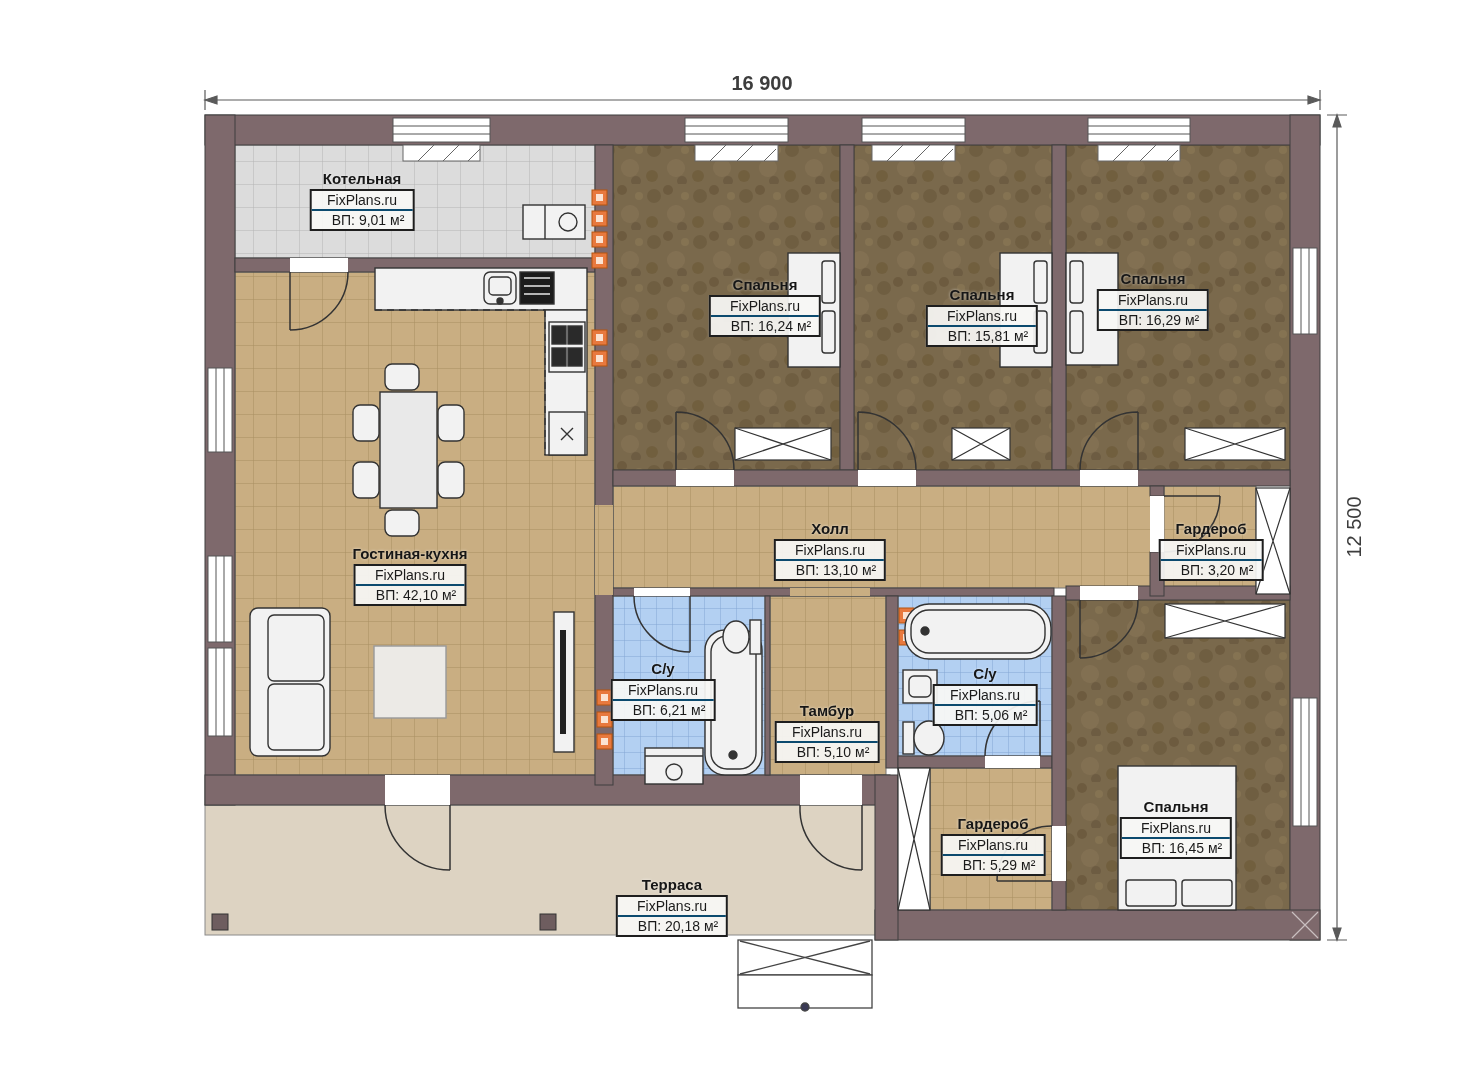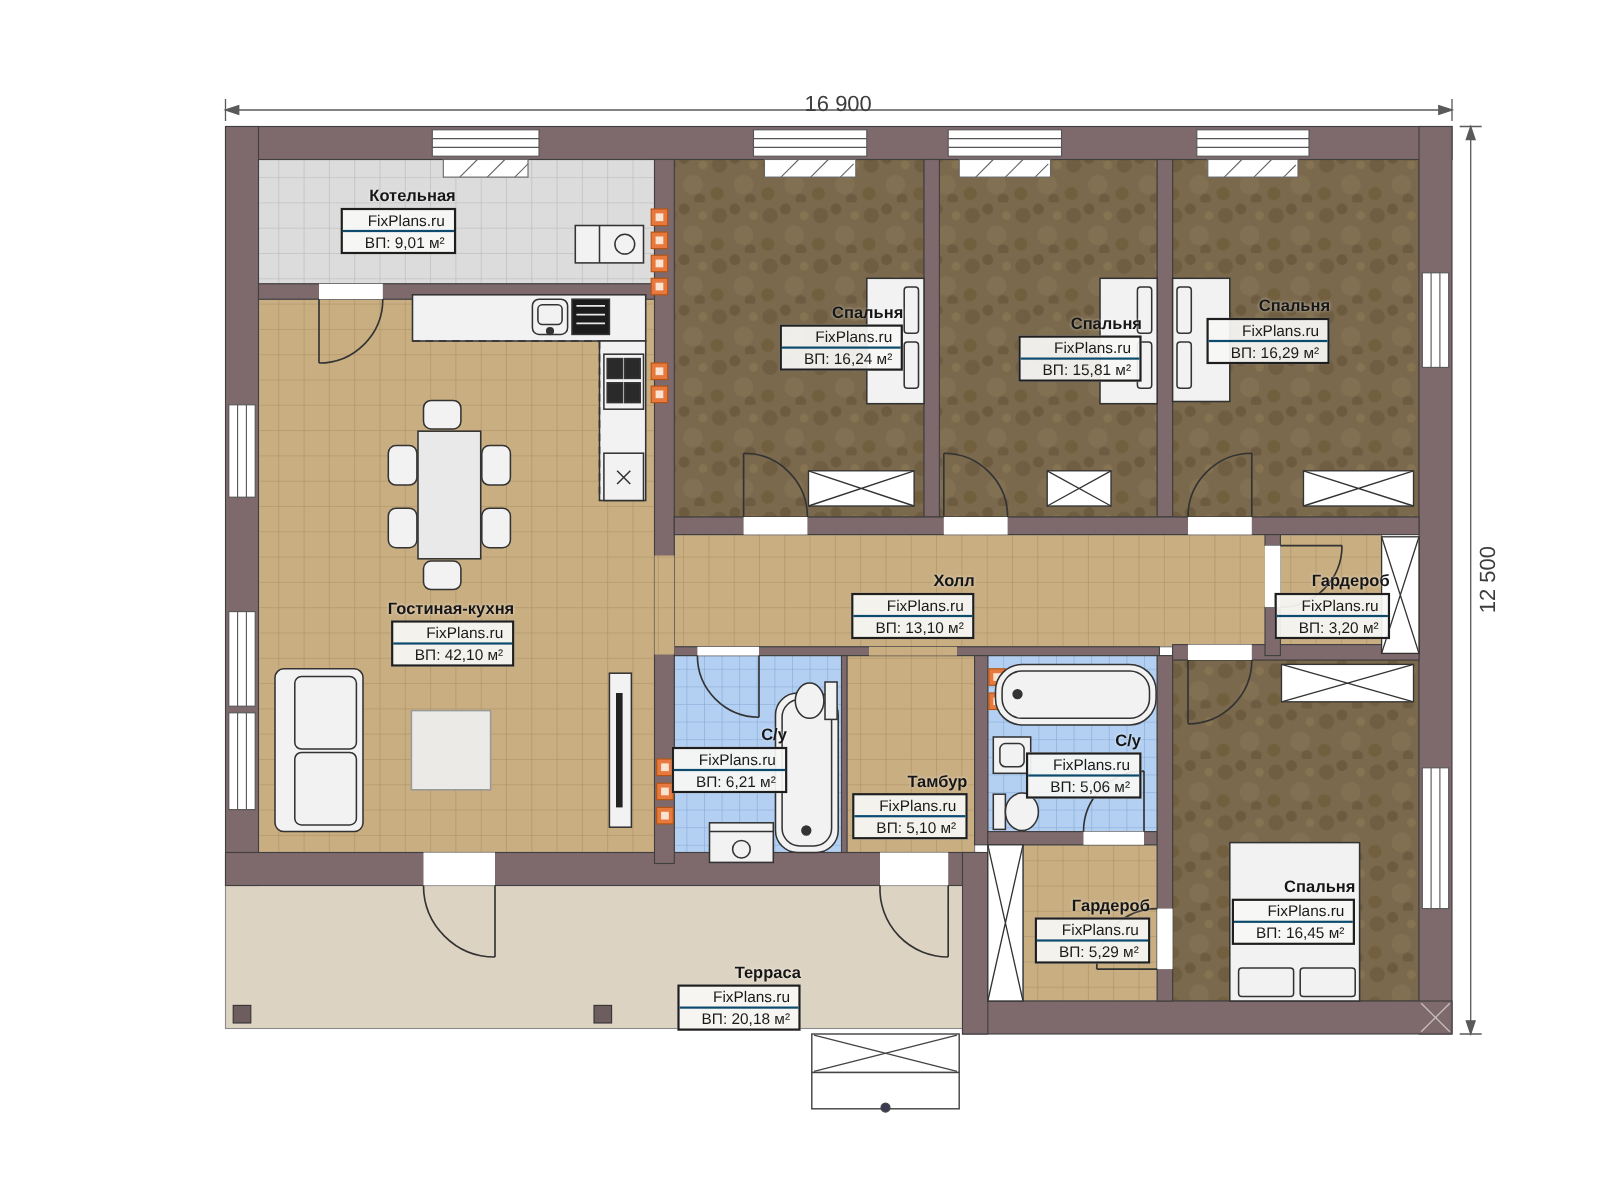--- a/index.html
+++ b/index.html
@@ -1,28 +1,28 @@
 <!DOCTYPE html>
 <html><head>
 <meta charset="utf-8">
 <style>
   html,body{margin:0;padding:0;background:#ffffff;}
   .stage{
     position:relative;width:1473px;height:1080px;background:#ffffff;overflow:hidden;
     font-family:"Liberation Sans",sans-serif;color:#1a1a1a;
   }
   .stage svg{position:absolute;left:0;top:0;}
-  .room-label{position:absolute;transform:translateX(-50%);text-align:right;z-index:5;line-height:1.15;}
+  .room-label{position:absolute;transform:translateX(-50%);text-align:center;z-index:5;line-height:1.15;}
   .room-name{font-weight:bold;font-size:15px;margin-bottom:2px;color:#161616;
     text-shadow:0 0 3px rgba(255,255,255,.65);white-space:nowrap;}
   .room-box{display:inline-block;border:2px solid #1e1e1e;background:rgba(247,247,245,.93);}
   .room-brand{padding:1px 8px;border-bottom:2px solid #0c4a6e;font-size:14px;white-space:nowrap;}
   .room-area{padding:1px 8px;font-size:14px;white-space:nowrap;margin-left:12px;}
   .dim-label{position:absolute;font-size:20px;color:#3d3d3d;z-index:4;white-space:nowrap;}
-  .dim-top{left:762px;top:84px;transform:translateX(-50%);}
+  .dim-top{left:762px;top:72px;transform:translateX(-50%);font-weight:bold;}
   .dim-right{left:1354px;top:527px;transform:translate(-50%,-50%) rotate(-90deg);}
 </style>
 </head>
 <body>
 
 <div class="stage">
 
   <svg width="1473" height="1080" viewBox="0 0 1473 1080">
     <defs>
       <pattern id="tanTile" width="23" height="23" patternUnits="userSpaceOnUse">

